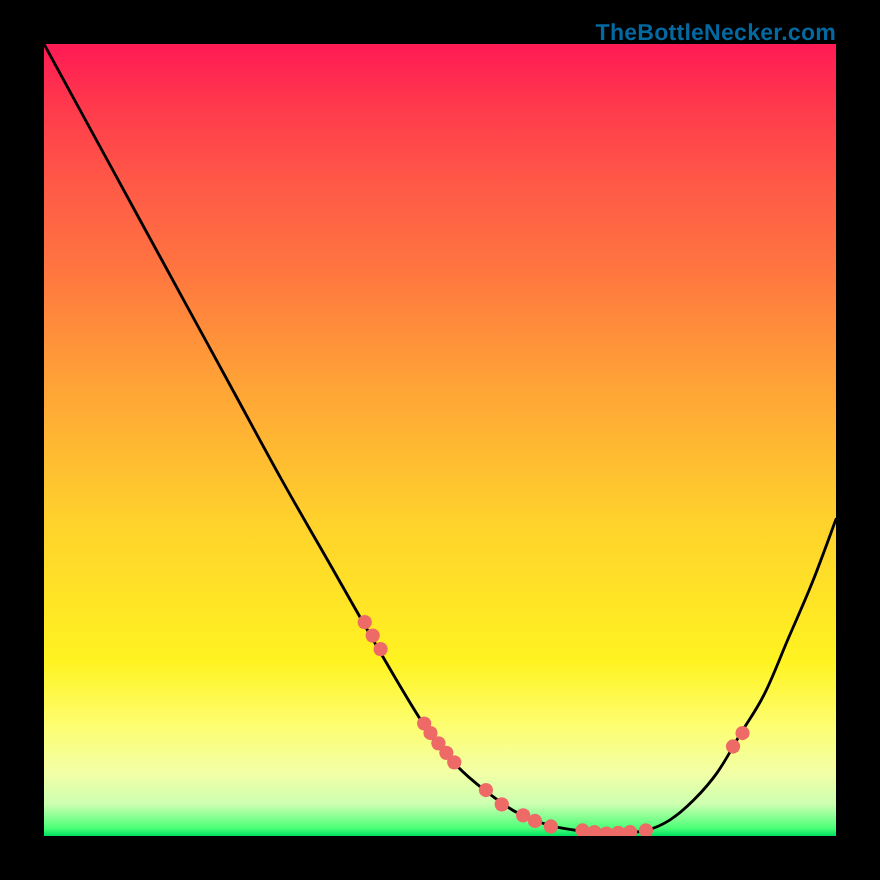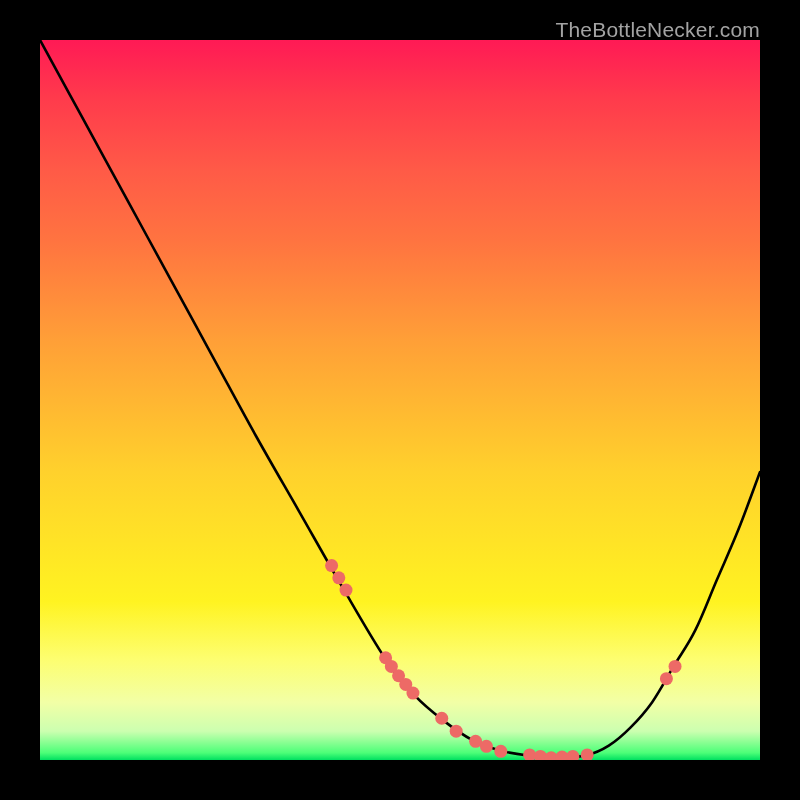--- a/index.html
+++ b/index.html
@@ -34,23 +34,23 @@
       #4cff78 99%,
       #00e060 100%
     );
   }
 
   
   #attribution {
     position: absolute;
     top: 18px;
     right: 40px;
-    color: #a3a3a3;
+    color: #0369a1;
     font-size: 21px;
-    font-weight: 400;
+    font-weight: 700;
     letter-spacing: 0.2px;
     white-space: nowrap;
   }
 
   
   #plot-svg {
     position: absolute;
     left: 0;
     top: 0;
     width: 720px;

